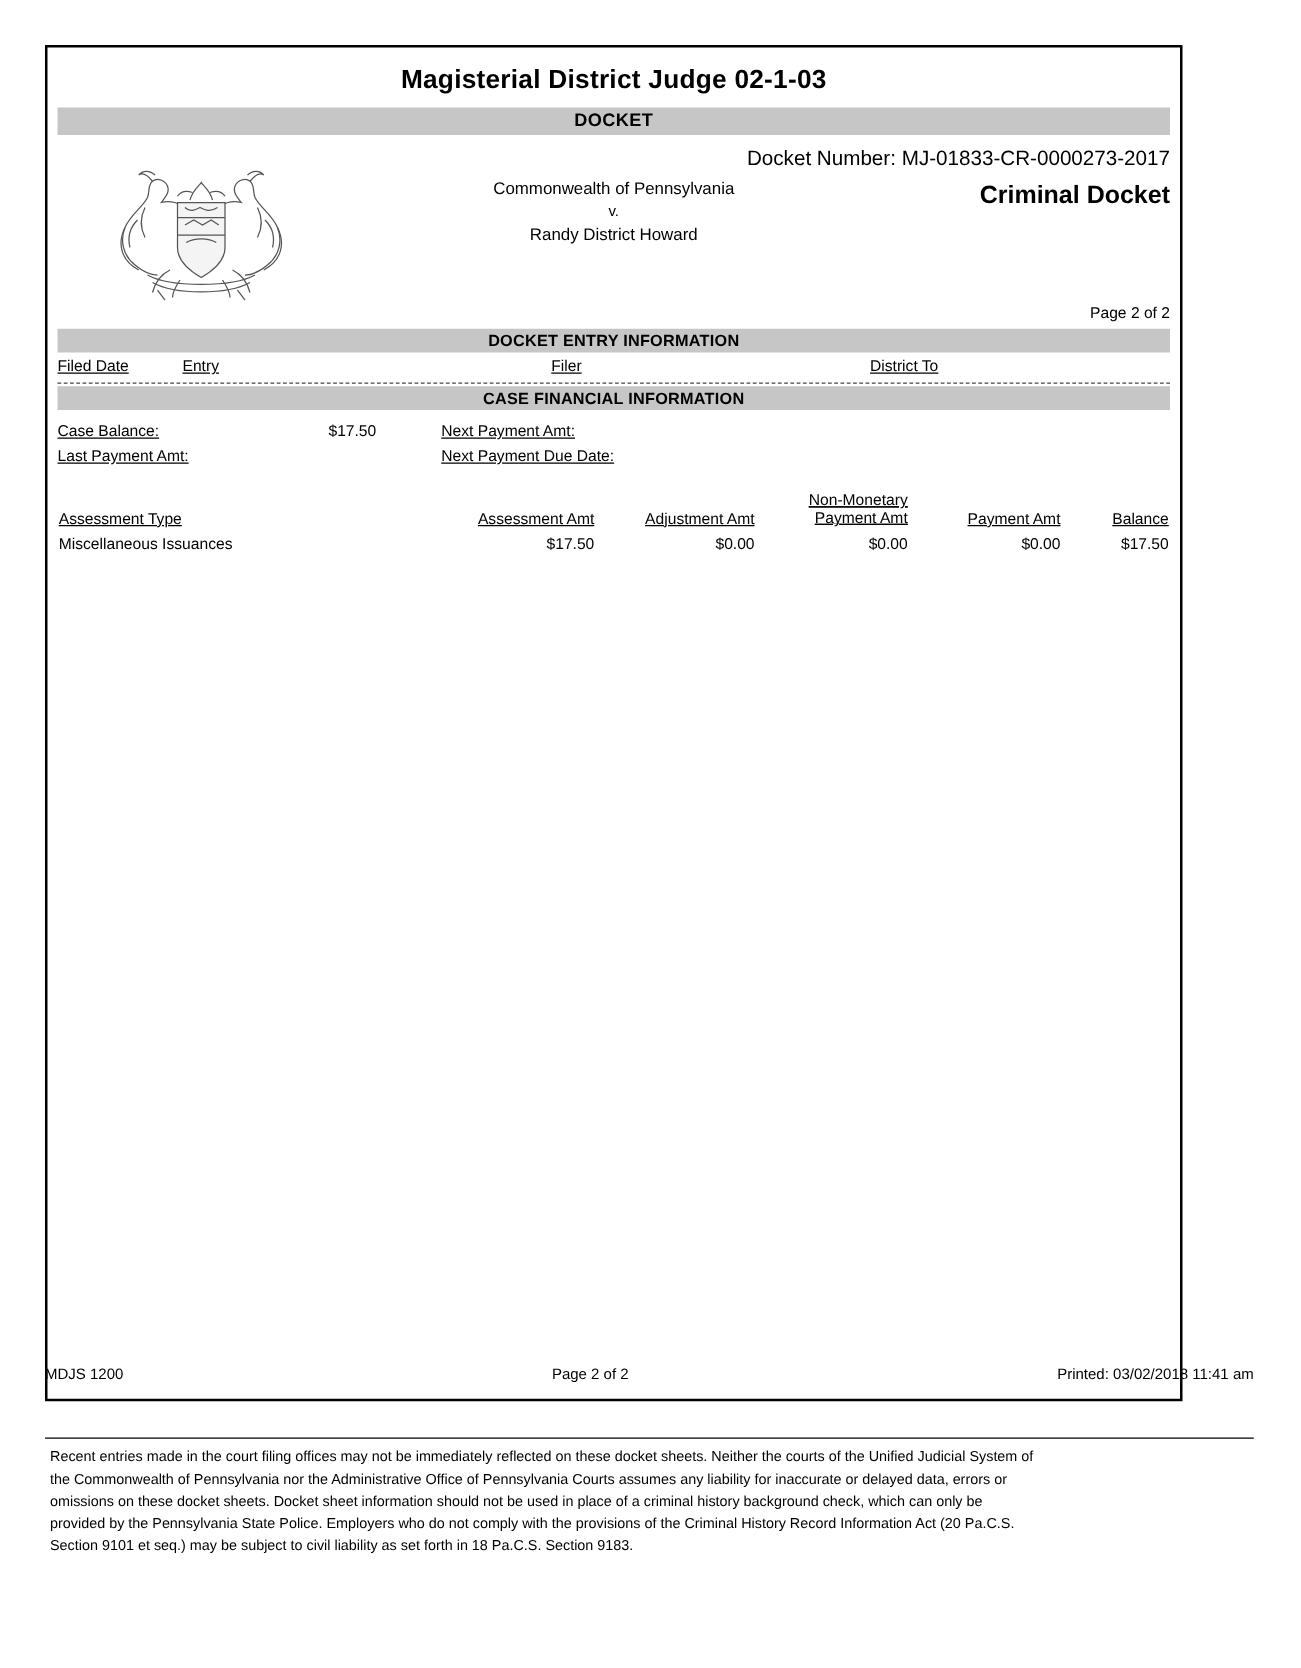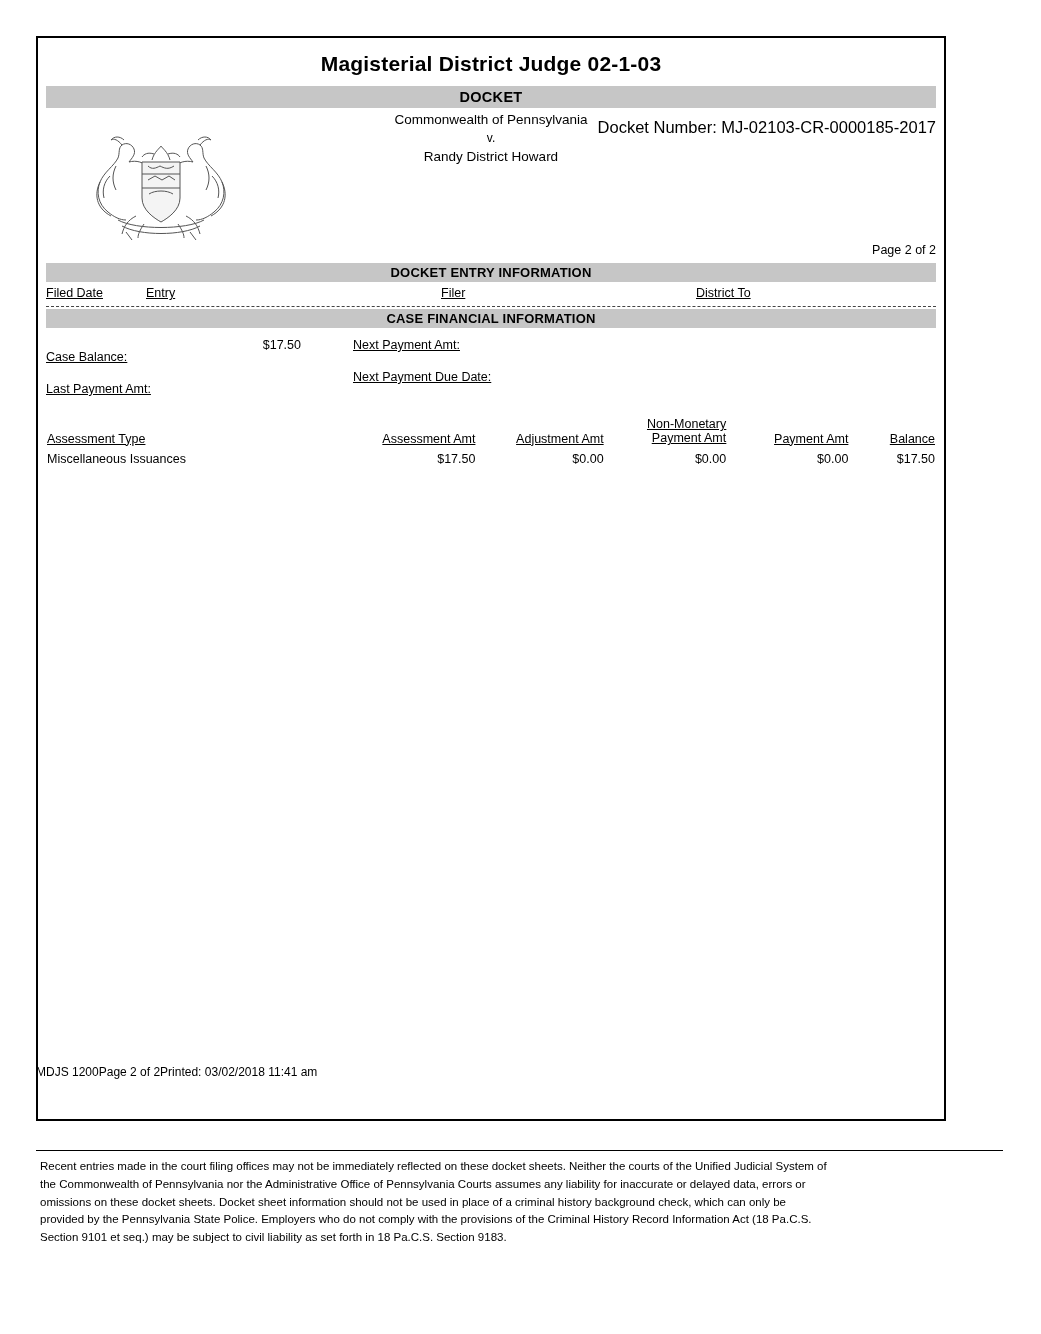--- a/index.html
+++ b/index.html
@@ -117,21 +117,20 @@
     padding-top: 10px;
     font-size: 12.5px;
   }
   .fin-row {
     display: flex;
     padding-bottom: 6px;
   }
   .fin-label {
     text-decoration: underline;
     width: 150px;
-    margin-top: 12px;
   }
   .fin-val {
     width: 105px;
     text-align: right;
     padding-right: 52px;
   }
   .fin-label2 {
     text-decoration: underline;
   }
   .assess-table {
@@ -151,23 +150,24 @@
   .assess-table td { padding-top: 4px; }
   .nm-head {
     font-size: 12.5px;
     text-decoration: underline;
     display: block;
     line-height: 1.15;
   }
   .footer-line {
     position: absolute;
     left: 36px;
-    top: 1065px;
+    top: 1092px;
     width: 967px;
     display: flex;
+    justify-content: space-between;
     font-size: 12px;
   }
   .footer-center { }
   .hr {
     position: absolute;
     left: 36px;
     top: 1150px;
     width: 967px;
     border-top: 1px solid #000;
   }
@@ -225,23 +225,24 @@
 
             <path d="M80 100 C72 104 68 110 66 118"></path>
             <path d="M130 100 C138 104 142 110 144 118"></path>
             <path d="M88 108 C84 114 82 118 82 122 M122 108 C126 114 128 118 128 122"></path>
           </g>
         </svg>
       </div>
 
       <div class="docket-number">
         <span>Docket Number:</span>
-        <span>MJ-02103-CR-0000185-2017</span>
-      </div>
-
+        <span>MJ-01833-CR-0000273-2017</span>
+      </div>
+
+      <div class="criminal-docket">Criminal Docket</div>
 
       <div class="caption">
         <div class="caption-line">Commonwealth of Pennsylvania</div>
         <div class="v">v.</div>
         <div class="caption-line">Randy District Howard</div>
       </div>
 
       <div class="page-of">Page 2 of 2</div>
     </div>
 
@@ -306,15 +307,15 @@
   <div class="footer-center">Page 2 of 2</div>
   <div>Printed: 03/02/2018  11:41 am</div>
 </div>
 
 <div class="hr"></div>
 
 <div class="disclaimer">
   <div>Recent entries made in the court filing offices may not be immediately reflected on these docket sheets. Neither the courts of the Unified Judicial System of</div>
   <div>the Commonwealth of Pennsylvania nor the Administrative Office of Pennsylvania Courts assumes any liability for inaccurate or delayed data, errors or</div>
   <div>omissions on these docket sheets.  Docket sheet information should not be used in place of a criminal history background check, which can only be</div>
-  <div>provided by the Pennsylvania State Police. Employers who do not comply with the provisions of the Criminal History Record Information Act (18 Pa.C.S.</div>
+  <div>provided by the Pennsylvania State Police. Employers who do not comply with the provisions of the Criminal History Record Information Act (20 Pa.C.S.</div>
   <div>Section 9101 et seq.) may be subject to civil liability as set forth in 18 Pa.C.S. Section 9183.</div>
 </div>
 
 </body></html>

